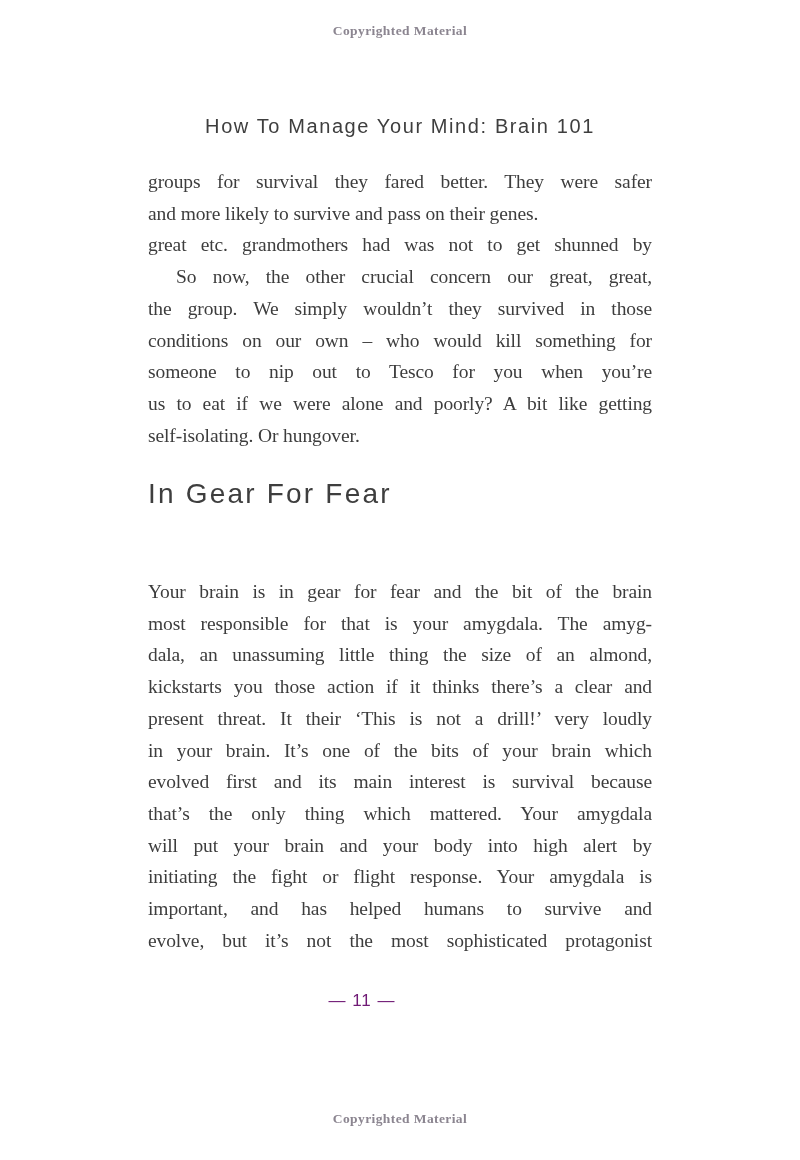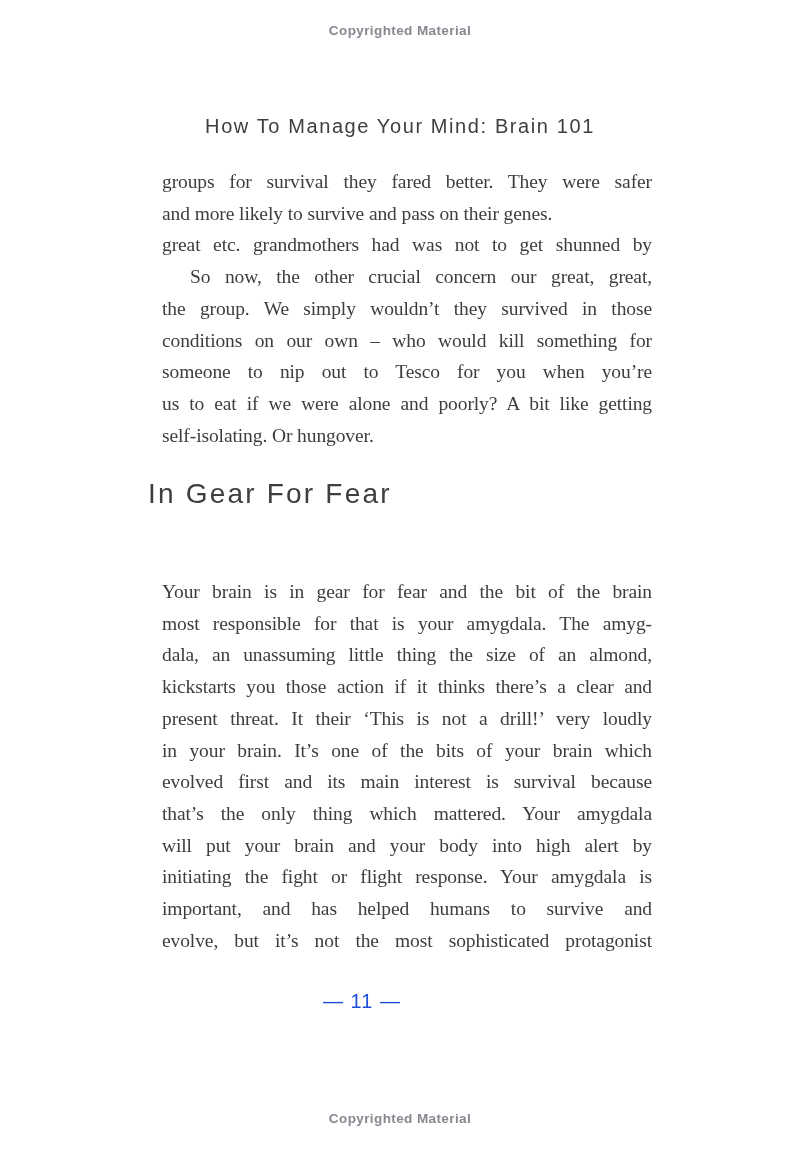--- a/index.html
+++ b/index.html
@@ -6,21 +6,21 @@
   html, body { background: #ffffff; }
   body {
     width: 800px; height: 1160px;
     position: relative;
     font-family: "Liberation Serif", "DejaVu Serif", serif;
     overflow: hidden;
   }
   .watermark {
     position: absolute; left: 0; width: 800px;
     text-align: center;
-    font-family: Liberation Sans, sans-serif;
+    font-family: Liberation Serif, serif;
     font-weight: bold;
     font-size: 13.5px;
     letter-spacing: 0.4px;
     color: var(--watermark, #8b8590);
   }
   .watermark.top { top: 23px; }
   .watermark.bottom { top: 1111px; }
   .running-header {
     position: absolute; left: 0; top: 111px; width: 800px;
     text-align: center;
@@ -47,32 +47,31 @@
     line-height: 31.7px;
     color: var(--body, #3d3d3d);
   }
   .text-block.b1 { top: 166px; }
   .text-block.b2 { top: 576px; }
   .line {
     text-align: justify;
     text-align-last: justify;
     text-justify: inter-word;
     white-space: normal;
-    margin-left: 14px;
   }
   .line.para-end { text-align-last: left; }
   .line.indent { padding-left: 28px; }
   .page-number {
     position: absolute; left: 0; top: 989px; width: 724px;
     text-align: center;
     font-family: "Liberation Sans", "DejaVu Sans", sans-serif;
     font-weight: 400;
-    font-size: 20px;
+    font-size: 17px;
     letter-spacing: 1px;
-    color: #1d4ed8;
+    color: #701a75;
     line-height: 24px;
   }
 </style>
 </head>
 <body>
 
 <div class="watermark top">Copyrighted Material</div>
 
 <div class="running-header">How To Manage Your Mind: Brain 101</div>
 

